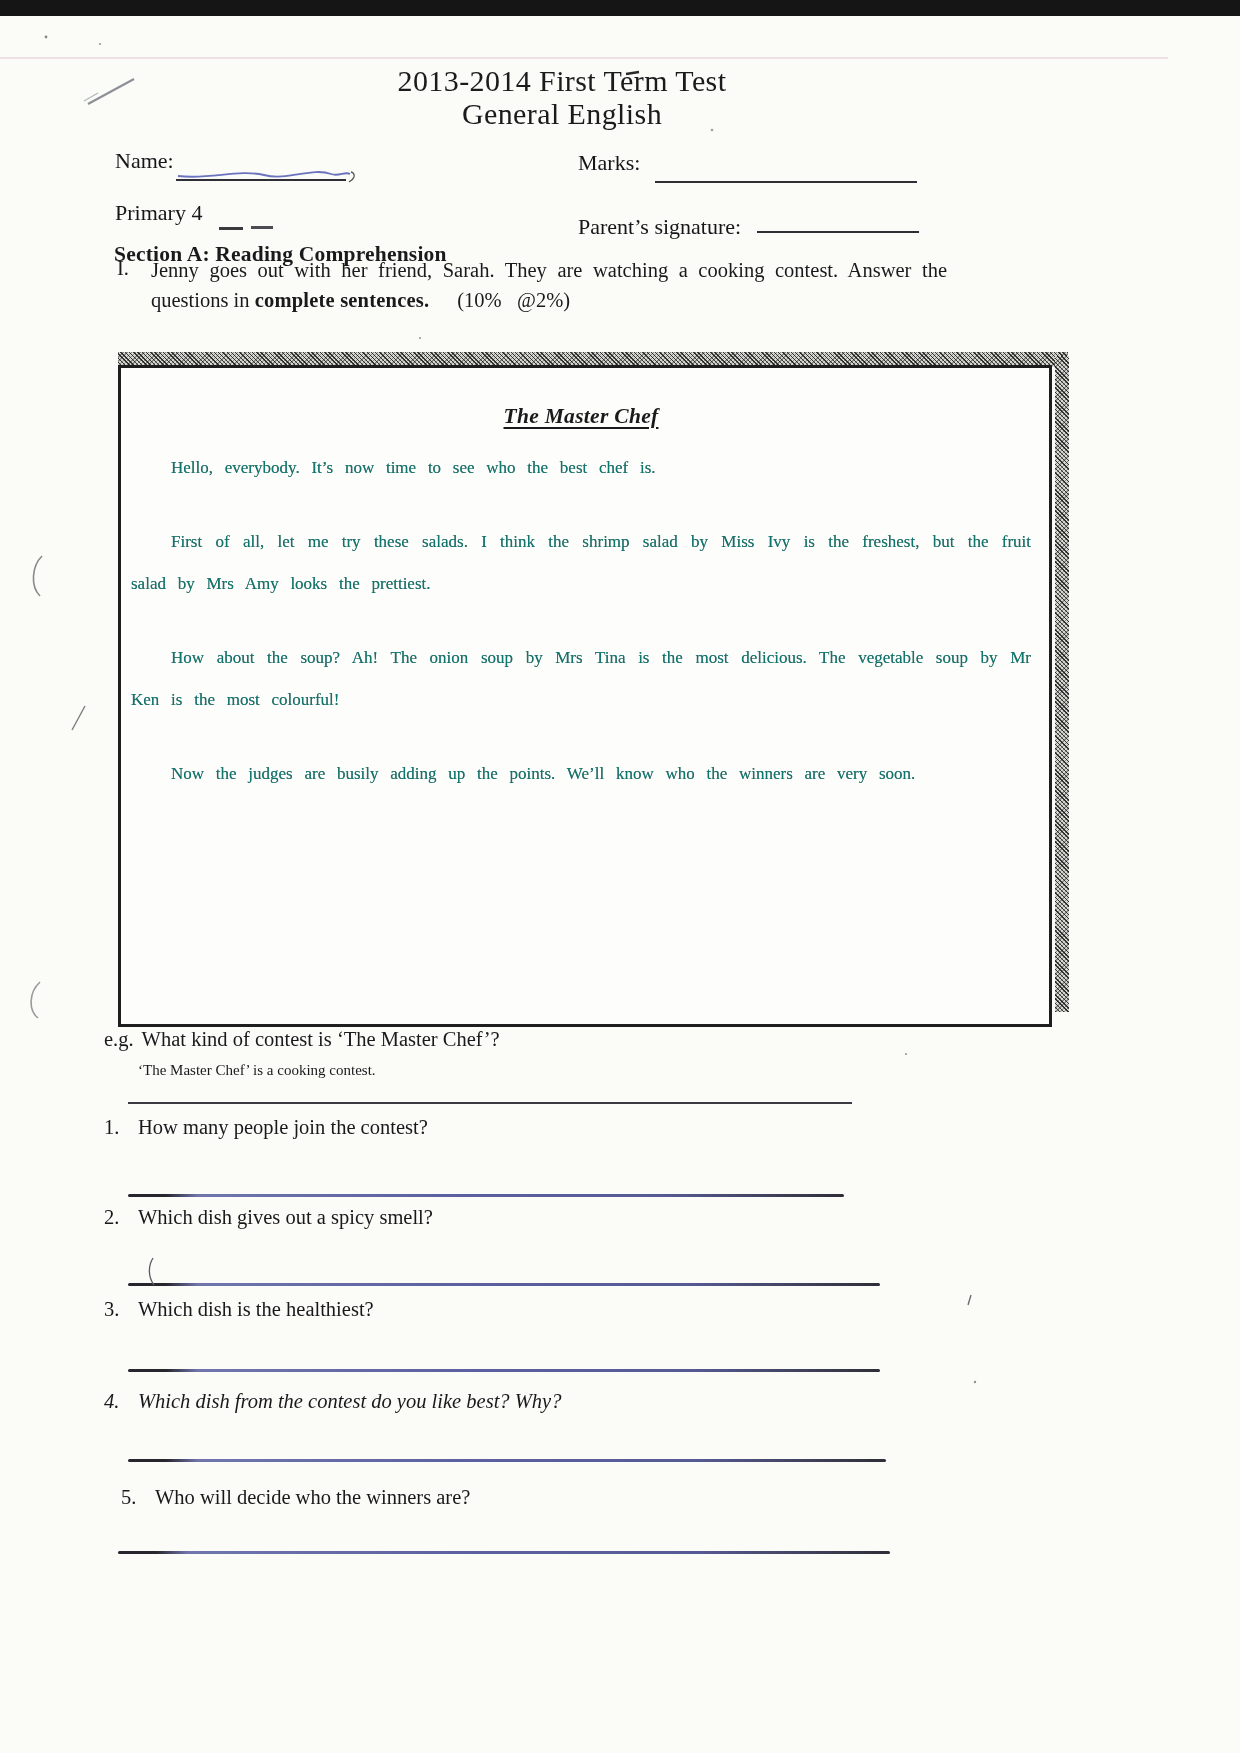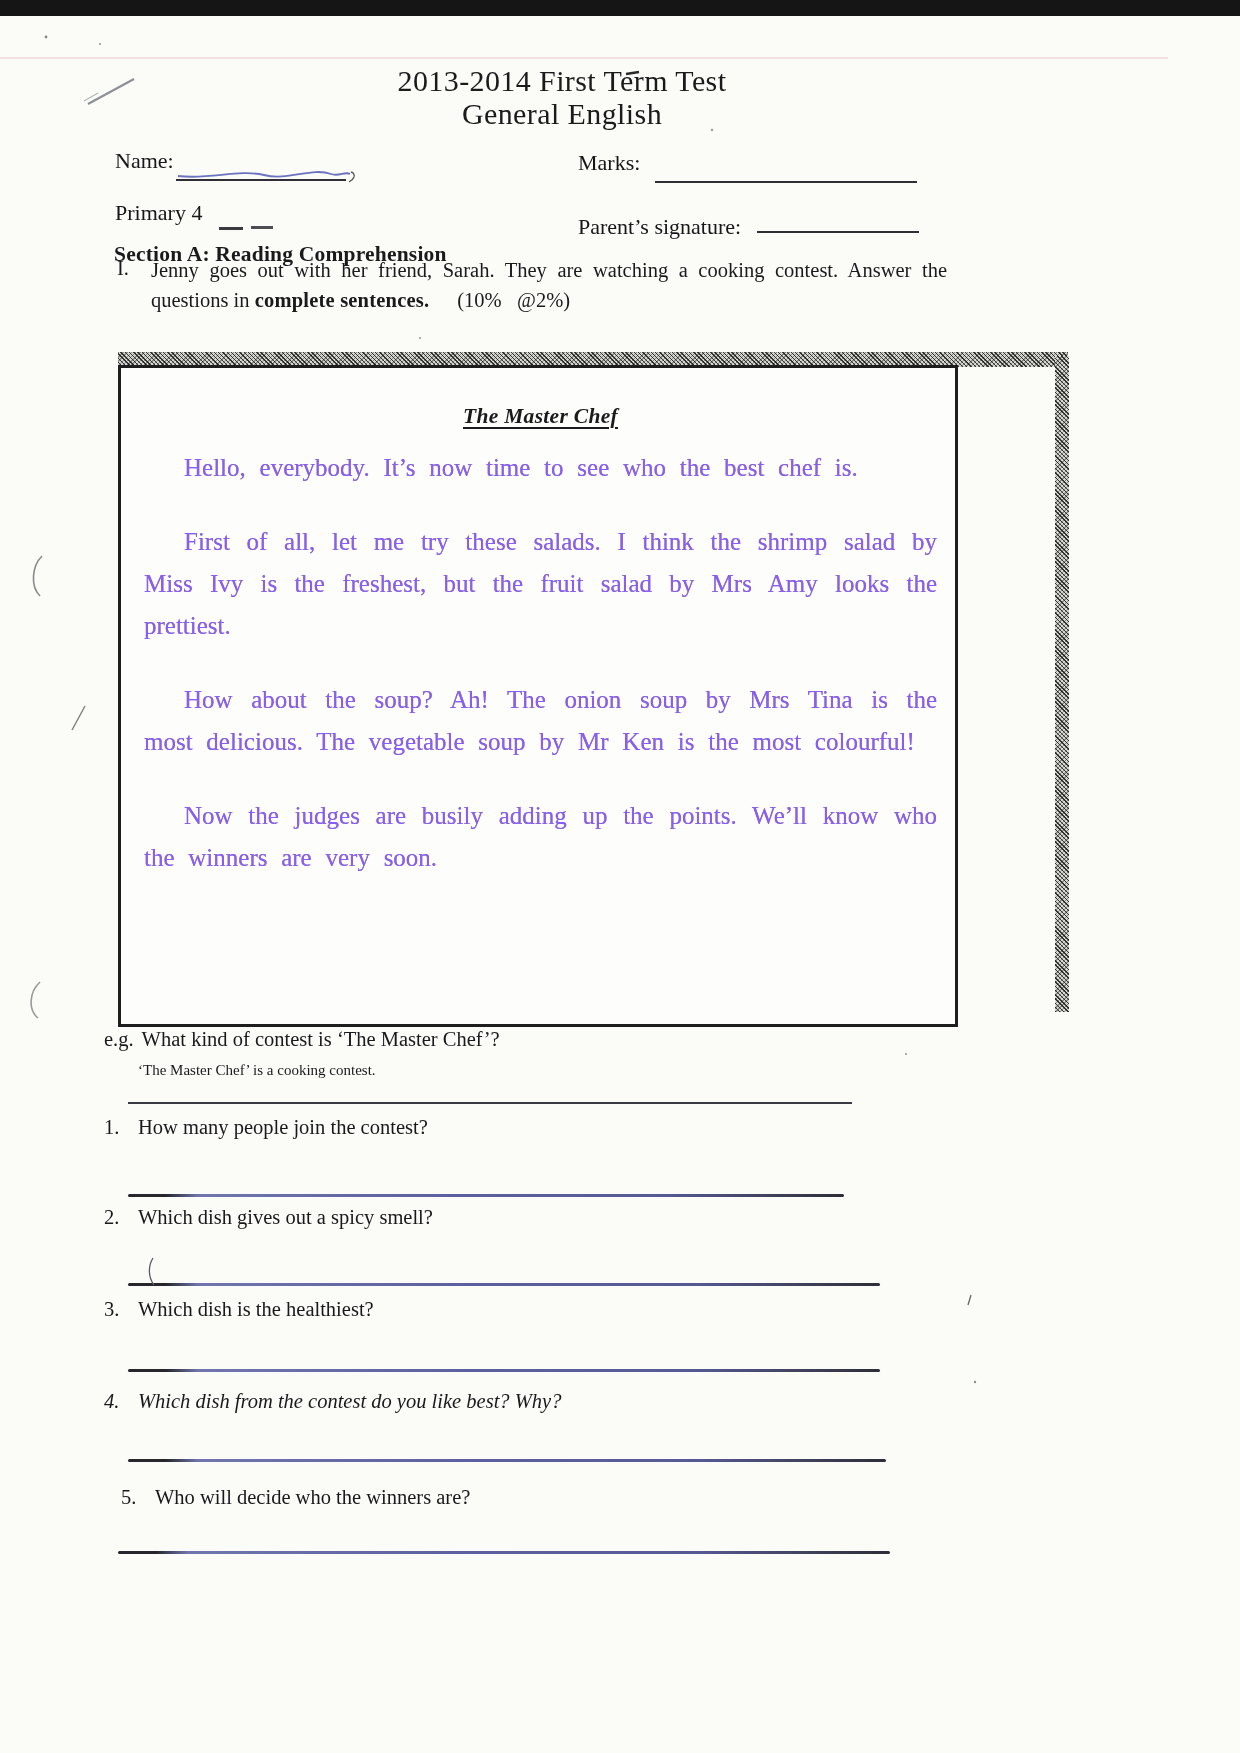--- a/index.html
+++ b/index.html
@@ -38,27 +38,27 @@
   
   .passage-wrap{left:118px;top:352px;width:966px;height:680px;}
   .hatch{
     background-color:#d6d6d0;
     background-image:
       repeating-linear-gradient(45deg, rgba(25,25,25,.85) 0 1px, transparent 1px 3px),
       repeating-linear-gradient(-45deg, rgba(70,70,70,.55) 0 1px, transparent 1px 3px);
   }
   .shadow-top{left:0;top:0;width:950px;height:15px;}
   .shadow-right{left:937px;top:4px;width:14px;height:656px;}
-  .passage-box{left:0;top:13px;width:840px;height:662px;box-sizing:border-box;
-    border:3px solid #1e1e1e;background:#fdfdfb;padding:12px 18px 0 23px;}
+  .passage-box{left:0;top:13px;width:934px;height:662px;box-sizing:border-box;
+    border:3px solid #1e1e1e;background:#fdfdfb;padding:12px 18px 0 10px;}
   .passage-title{text-align:center;font-size:21.5px;font-weight:bold;font-style:italic;
     text-decoration:underline;text-underline-offset:4px;text-decoration-thickness:2px;
     margin:24px 0 18px;letter-spacing:.3px;}
-  .passage-box p{margin:0 0 32px;font-size:25px;line-height:42px;text-align:justify;
-    text-indent:40px;word-spacing:7.5px;color:#8b5cf6;text-shadow:0 0 .4px rgba(0,0,0,.45);}
+  .passage-box p{margin:0 0 32px;font-size:17px;line-height:42px;text-align:justify;
+    text-indent:40px;word-spacing:7.5px;color:#0f766e;text-shadow:0 0 .4px rgba(0,0,0,.45);}
   .passage-box p:last-child{margin-bottom:0;}
   
   .example-q{left:104px;top:1028px;font-size:20.5px;}
   .example-q .qtext{margin-left:8px;}
   .example-answer{left:128px;top:1062px;width:714px;height:40px;
     border-bottom:2.5px solid #3a3a43;font-size:15px;padding-left:10px;}
   .q{font-size:20.5px;color:#19191c;}
   .qnum{display:inline-block;width:34px;}
   .answer-line{height:3px;border-radius:2px;
     background:linear-gradient(90deg,#26262c 0,#26262c 38px,#7076ad 70px,#5c60a0 45%,#565a94 75%,#3c3d52 92%,#2e2e38 100%);}

